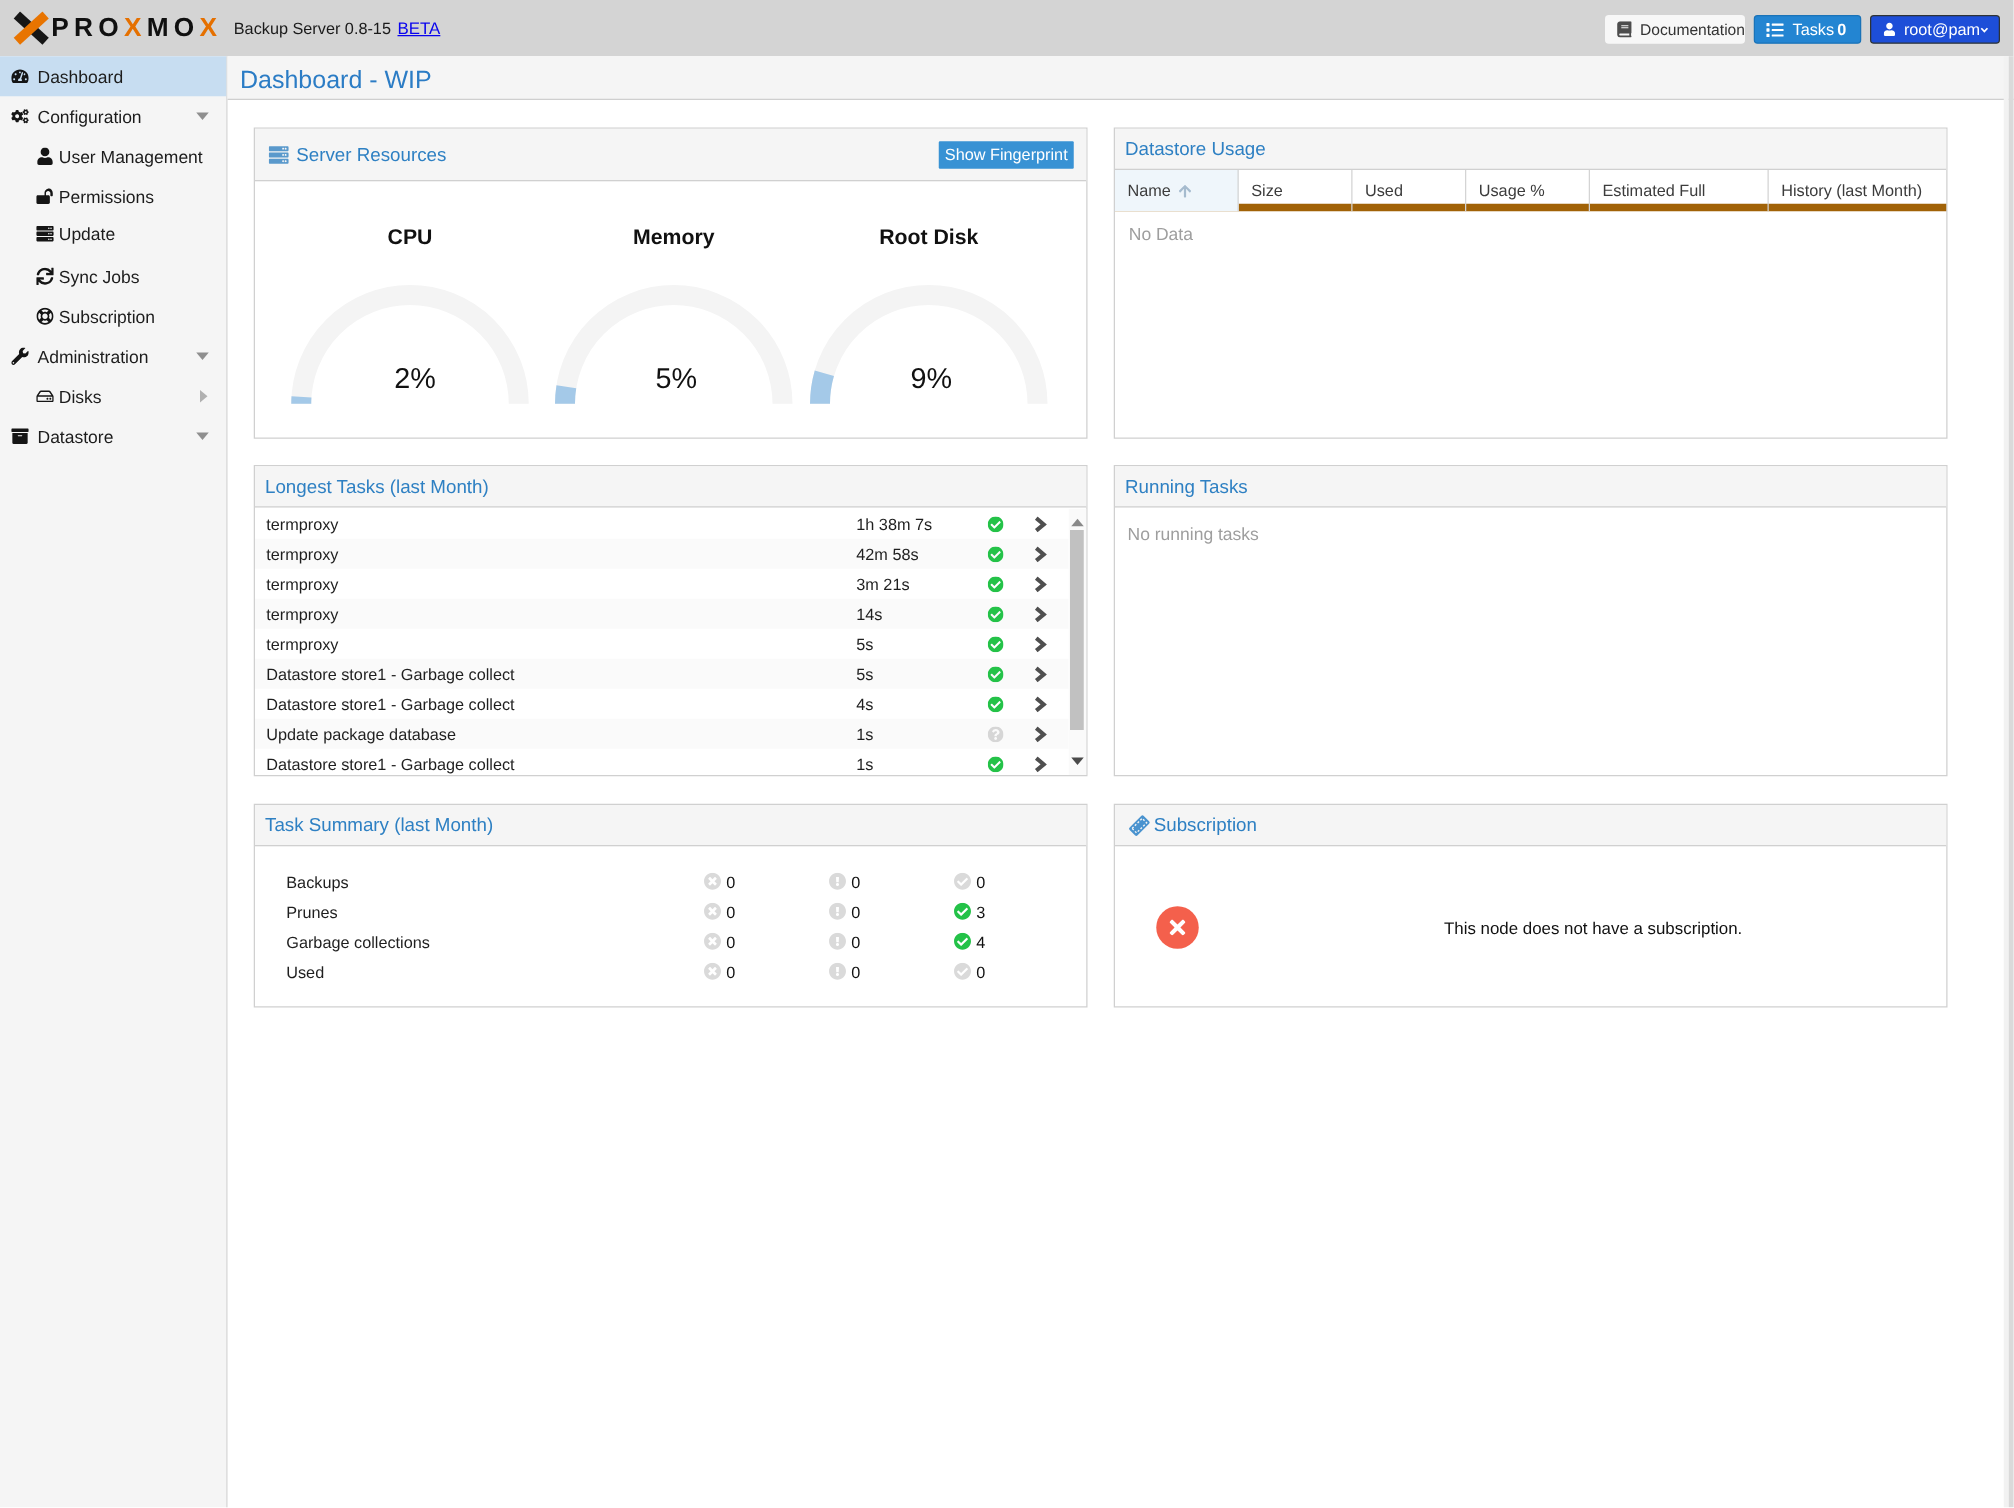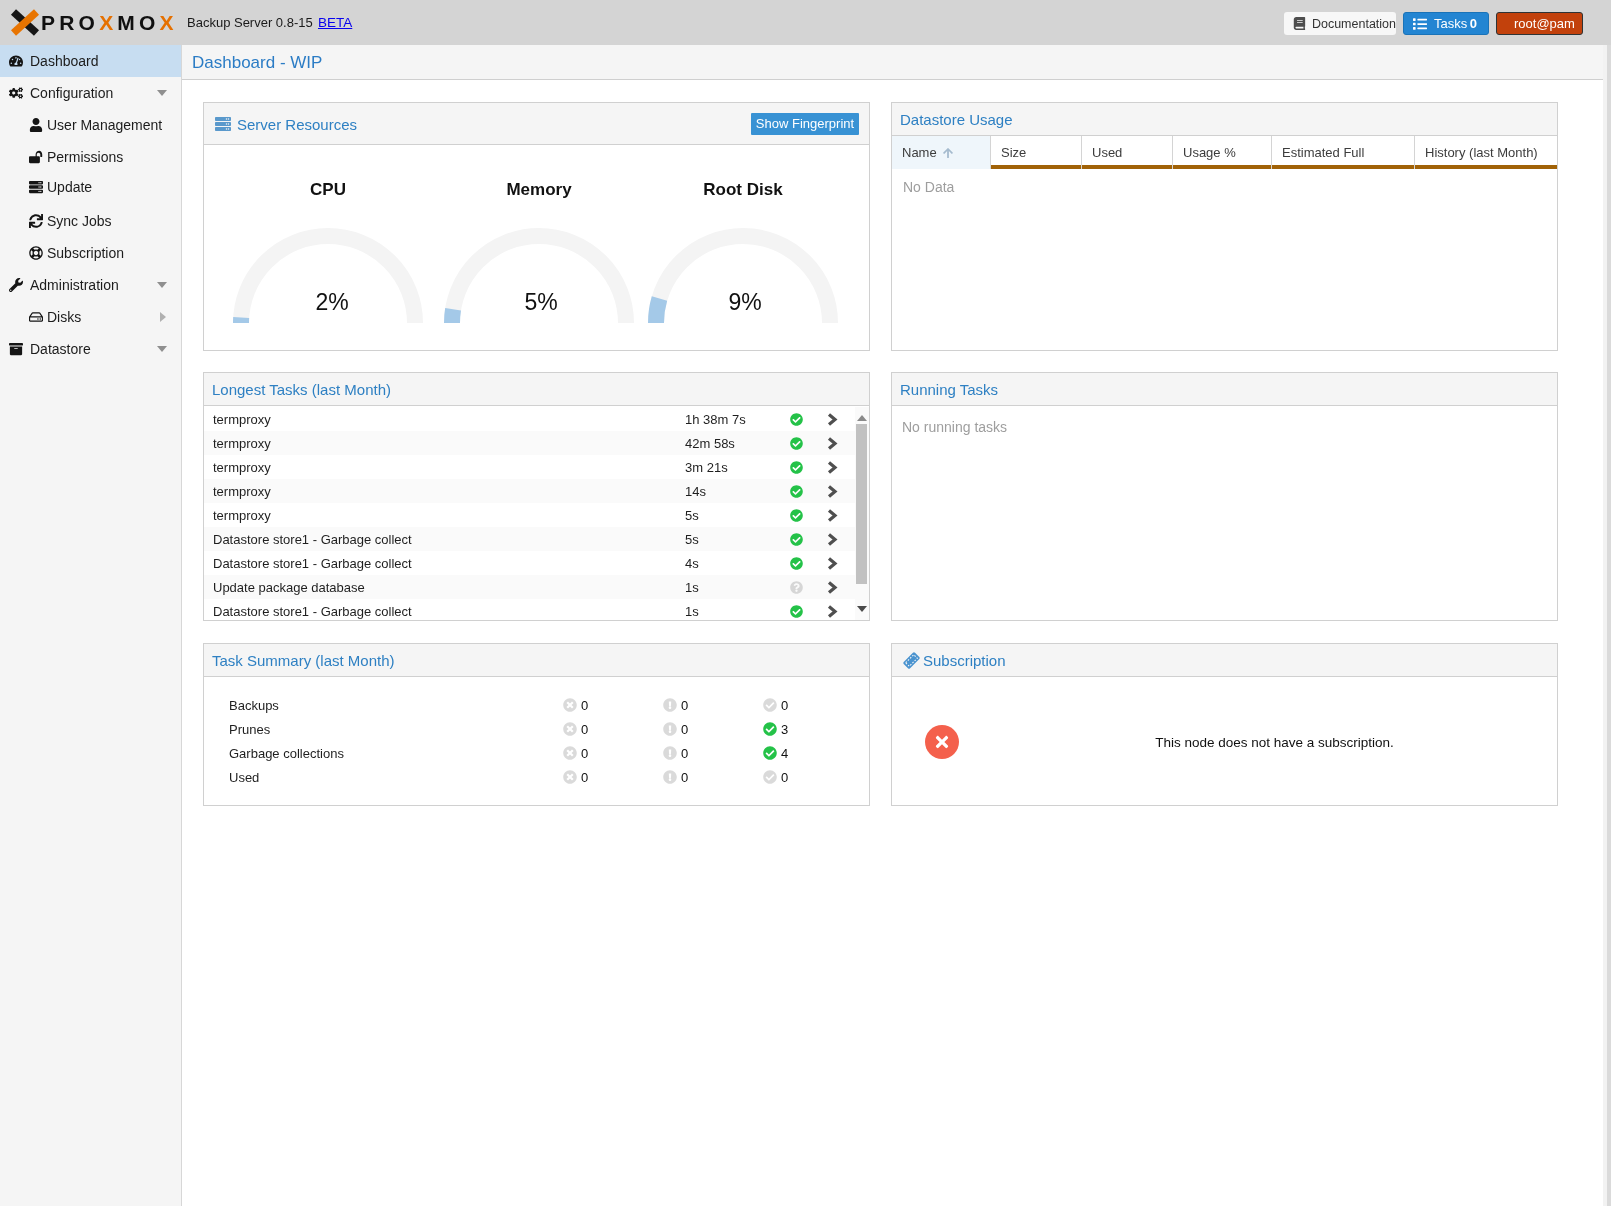--- a/index.html
+++ b/index.html
@@ -9,39 +9,39 @@
 
 #topbar { position:absolute; left:0; top:0; width:1611px; height:45px; background:#d4d4d4; }
 #logo { position:absolute; left:10px; top:9px; }
 #logotext { position:absolute; left:41px; top:11px; font-size:21px; font-weight:bold; letter-spacing:4.2px; color:#101010; }
 #logotext .ox { color:#e57000; }
 #prodname { position:absolute; left:187px; top:15px; font-size:13px; color:#1a1a1a;text-align:right; }
 #beta { position:absolute; left:318px; top:15px; font-size:13.5px; color:#0802ee; text-decoration:underline; }
 .tbbtn { position:absolute; top:12px; height:23px; border-radius:3px; font-size:13px; display:flex; align-items:center; }
 #btn-doc { left:1284px; width:112px; background:#f7f7f7; color:#333; font-size:12.5px; }
 #btn-tasks { left:1403px; width:86px; background:#2385d2; color:#fff; border:1px solid #1a73b8; }
-#btn-user { left:1496px; width:87px; background:#c2410c; color:#fff; border:1px solid #2e3335; }
+#btn-user { left:1496px; width:104px; background:#1d4ed8; color:#fff; border:1px solid #2e3335; }
 
 
 #sidebar { position:absolute; left:0; top:45px; width:182px; height:1161px; background:#f5f5f5; border-right:1px solid #d7d7d7; }
 .nav { position:absolute; left:0; width:181px; height:32px; font-size:14px; color:#1c1c1c; }
 .nav .txt { position:absolute; top:8px; }
 .nav.l1 .txt { left:30px; }
 .nav.l2 .txt { left:47px; }
 .nav.sel { background:#c7ddf1; }
 .nicon { position:absolute; top:9px; width:14px; height:14px; }
 .nav.l1 .nicon { left:9px; }
 .nav.l2 .nicon { left:29px; }
 .exp { position:absolute; right:14px; top:13px; width:0; height:0; }
 .exp.down { border-left:5px solid transparent; border-right:5px solid transparent; border-top:6px solid #8f8f8f; }
 .exp.right { border-top:5px solid transparent; border-bottom:5px solid transparent; border-left:6px solid #b0b0b0; right:15px; top:11px; }
 
 
 #crumb { position:absolute; left:182px; top:45px; width:1429px; height:35px; background:#f5f5f5; border-bottom:1px solid #cfcfcf; }
-#crumb .t { position:absolute; left:10px; top:8px; font-size:17px; color:#2b7cc5; }
+#crumb .t { position:absolute; left:10px; top:8px; font-size:20px; color:#2b7cc5; }
 
 
 .panel { position:absolute; border:1px solid #d0d0d0; background:#fff; }
 .phead { position:absolute; left:0; top:0; right:0; background:#f5f5f5; border-bottom:1px solid #d0d0d0; }
 .ptitle { position:absolute; font-size:15px; color:#2e80c3; }
 .gray { color:#9e9e9e; font-size:14px; }
 .dscol { position:absolute; top:0; height:33px; border-right:1px solid #d4d4d4; display:flex; align-items:center; padding-left:10px; }
 
 
 .grow { position:absolute; left:0; width:651px; height:24px; font-size:13px; color:#1f1f1f; }
@@ -202,21 +202,21 @@
       <text x="128" y="164" font-size="23" fill="#111" text-anchor="middle">2%</text>
       <text x="337" y="164" font-size="23" fill="#111" text-anchor="middle">5%</text>
       <text x="541" y="164" font-size="23" fill="#111" text-anchor="middle">9%</text>
     </svg>
   </div>
 </div>
 <div class="panel" id="p2" style="left:891px; top:102px; width:667px; height:249px;">
   <div class="phead" style="height:33px;">
     <div class="ptitle" style="left:8px; top:8px;">Datastore Usage</div>
   </div>
-  <div id="dstable" style="position:absolute; left:0; top:33px; right:0; height:33px; border-bottom:4px solid #a16207; font-size:13px; color:#3c3c3c;">
+  <div id="dstable" style="position:absolute; left:0; top:33px; right:0; height:33px; border-bottom:6px solid #a16207; font-size:13px; color:#3c3c3c;">
     <div class="dscol" style="left:0; width:99px; background:#eff6fb;">
         <span>Name</span>
       <svg width="10" height="14" viewBox="0 0 448 512" style="margin-left:6px; opacity:0.55;">
           <path fill="#6a8bab" d="M34.9 289.5l-22.2-22.2c-9.4-9.4-9.4-24.6 0-33.9L207 39c9.4-9.4 24.6-9.4 33.9 0l194.3 194.3c9.4 9.4 9.4 24.6 0 33.9L413 289.4c-9.5 9.5-25 9.3-34.3-.4L264 168.6V456c0 13.3-10.7 24-24 24h-32c-13.3 0-24-10.7-24-24V168.6L69.2 289.1c-9.3 9.8-24.8 10-34.3.4z"></path>
         </svg>
     </div>
     <div class="dscol" style="left:99px; width:91px;">
         <span>Size</span>
       </div>
     <div class="dscol" style="left:190px; width:91px;">

